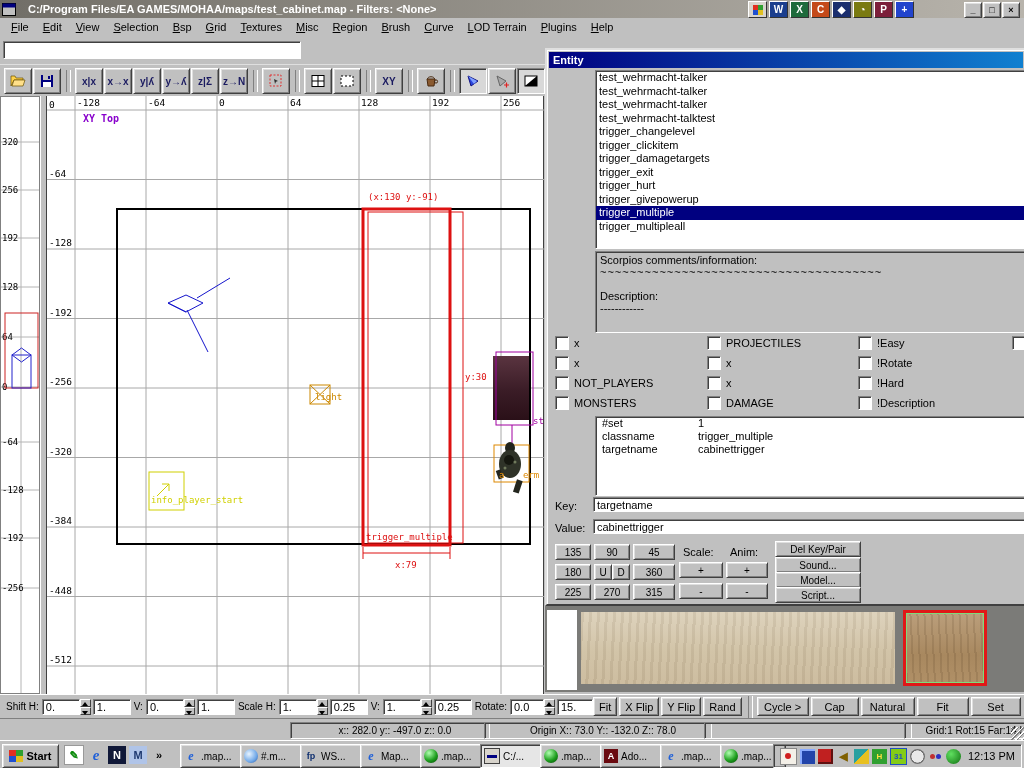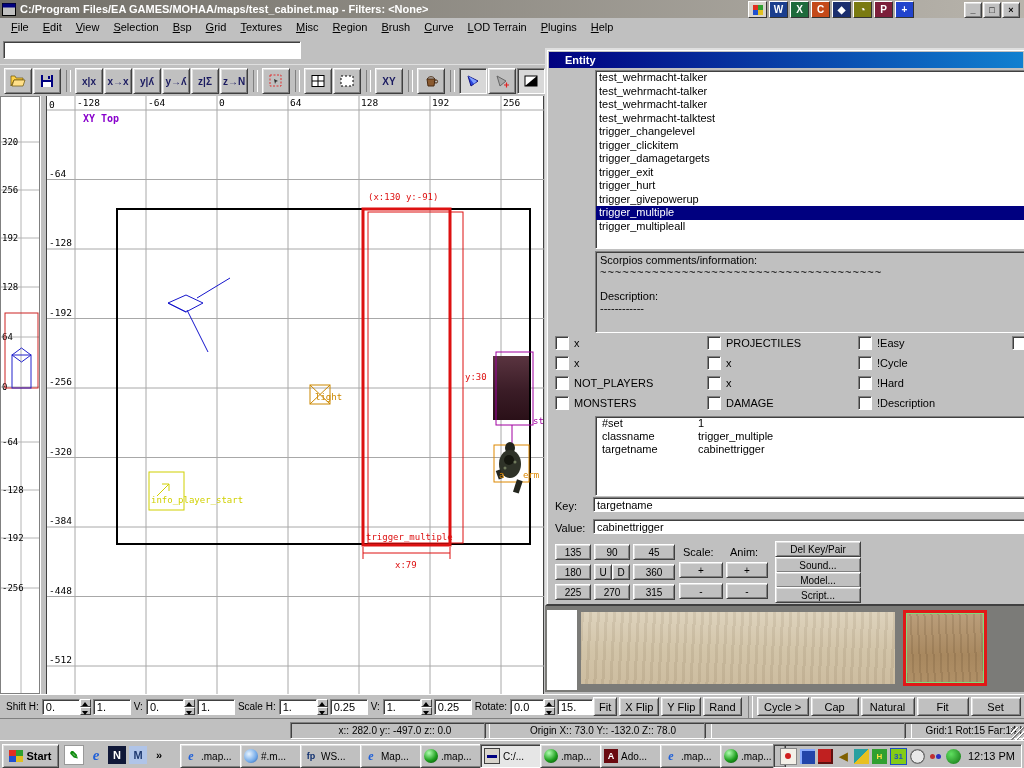--- a/index.html
+++ b/index.html
@@ -7,21 +7,21 @@
           font-family:"Liberation Sans",sans-serif;font-size:11px;color:#000;}
   
   .out{background:#c0c0c0;border:1px solid;border-color:#fff #404040 #404040 #fff;
        box-shadow:inset 1px 1px 0 #dfdfdf, inset -1px -1px 0 #808080;}
   .in{border:1px solid;border-color:#808080 #fff #fff #808080;box-shadow:inset 1px 1px 0 #404040;margin-left:44px;}
   .field{background:#fff;border:1px solid;border-color:#808080 #fff #fff #808080;
          box-shadow:inset 1px 1px 0 #404040;font-family:"Liberation Sans",sans-serif;font-size:11px;padding:0 3px;}
   
   #titlebar{position:absolute;left:0;top:0;width:1024px;height:18px;
             background:linear-gradient(90deg,#716e67,#b8b4ac);display:flex;align-items:center;}
-  #titlebar .ttl{color:#fff;font-weight:bold;font-size:11px;margin-left:4px;white-space:nowrap;}
+  #titlebar .ttl{color:#fff;font-weight:bold;font-size:11px;margin-left:12px;white-space:nowrap;}
   .appicon{width:14px;height:13px;margin-left:2px;flex:none;}
   #officebar{position:absolute;right:110px;top:1px;display:flex;gap:2px;align-items:center;}
   .otile{width:17px;height:15px;display:flex;align-items:center;justify-content:center;
          color:#fff;font-weight:bold;font-size:10px;border:1px solid #fff;border-right-color:#333;border-bottom-color:#333;}
   #winbtns{position:absolute;right:4px;top:2px;display:flex;gap:1px;}
   .wbtn{width:16px;height:14px;font-size:9px;font-weight:bold;display:flex;align-items:center;justify-content:center;line-height:8px;}
   
   #menubar{position:absolute;left:0;top:18px;width:1024px;height:18px;background:#c0c0c0;
            display:flex;align-items:center;padding-left:4px;border-bottom:1px solid #808080;}
   .menu-item{padding:2px 7px;white-space:nowrap;}
@@ -38,21 +38,21 @@
   
   #zview{position:absolute;left:0;top:96px;width:40px;height:598px;background:#fff;border:1px solid #808080;box-sizing:border-box;}
   #vsplit{position:absolute;left:40px;top:96px;width:7px;height:598px;background:#c0c0c0;border-left:1px solid #fff;border-right:1px solid #404040;box-sizing:border-box;}
   #xyview{position:absolute;left:47px;top:96px;width:497px;height:598px;background:#fff;border-right:1px solid #404040;box-sizing:border-box;}
   svg text{font-family:"DejaVu Sans Mono",monospace;}
   
   #entitywin{position:absolute;left:545px;top:48px;width:482px;height:558px;background:#c0c0c0;
              border:2px solid;border-color:#dfdfdf #404040 #404040 #dfdfdf;box-shadow:inset 1px 1px 0 #fff;box-sizing:border-box;}
   #enttitle{position:absolute;left:2px;top:2px;right:2px;height:16px;
             background:linear-gradient(90deg,#000080,#1080d0);color:#fff;font-weight:bold;
-            font-size:11px;display:flex;align-items:center;padding-left:16px;}
+            font-size:11px;display:flex;align-items:center;padding-left:4px;}
   #entlist{position:absolute;left:4px;top:20px;width:471px;height:177px;background:#fff;overflow:hidden;}
   .erow{height:13.5px;line-height:13.5px;padding-left:3px;font-size:11px;white-space:nowrap;}
   .erow.selected{background:#000080;color:#fff;}
   #comments{position:absolute;left:4px;top:201px;width:469px;height:82px;padding:2px 4px;
             font-size:11px;line-height:12px;box-sizing:border-box;}
   .cbrow{position:absolute;height:14px;display:flex;align-items:center;}
   .cb{width:12px;height:12px;flex:none;margin-right:5px;background:#fff;border:1px solid;
       border-color:#808080 #fff #fff #808080;box-shadow:inset 1px 1px 0 #404040;}
   .cbl{font-size:11px;white-space:nowrap;}
   #kvpanel{position:absolute;left:4px;top:366px;width:473px;height:78px;background:#fff;overflow:hidden;}
@@ -472,21 +472,21 @@
     <div class="cbrow" style="left:160px;top:346px;">
         <span class="cb"></span>
         <span class="cbl">DAMAGE</span>
       </div>
     <div class="cbrow" style="left:311px;top:286px;">
         <span class="cb"></span>
         <span class="cbl">!Easy</span>
       </div>
     <div class="cbr cbrow" style="left:311px;top:306px;">
         <span class="cb"></span>
-        <span class="cbl">!Cycle</span>
+        <span class="cbl">!Rotate</span>
       </div>
     <div class="cbrow" style="left:311px;top:326px;">
         <span class="cb"></span>
         <span class="cbl">!Hard</span>
       </div>
     <div class="cbrow" style="left:311px;top:346px;">
         <span class="cb"></span>
         <span class="cbl">!Description</span>
       </div>
     <div class="cbrow" style="left:465px;top:286px;">

